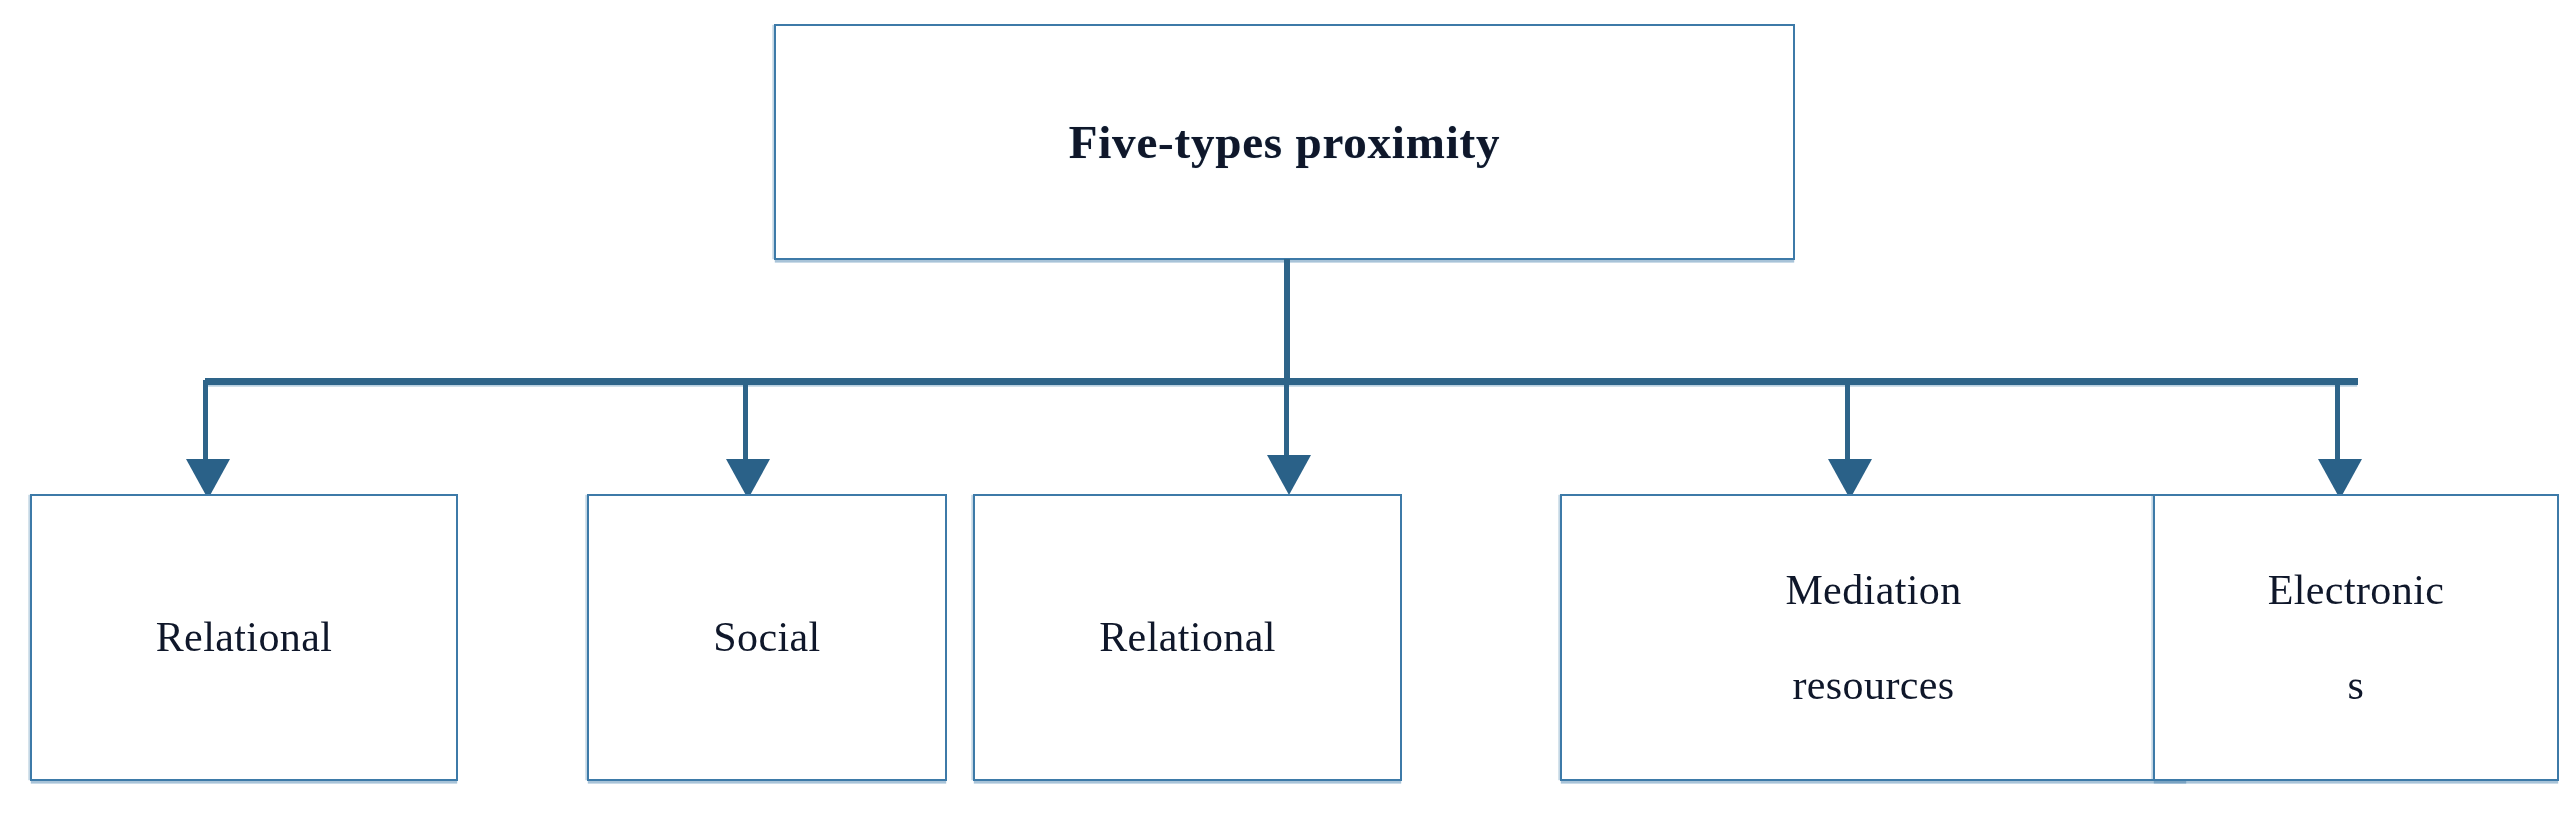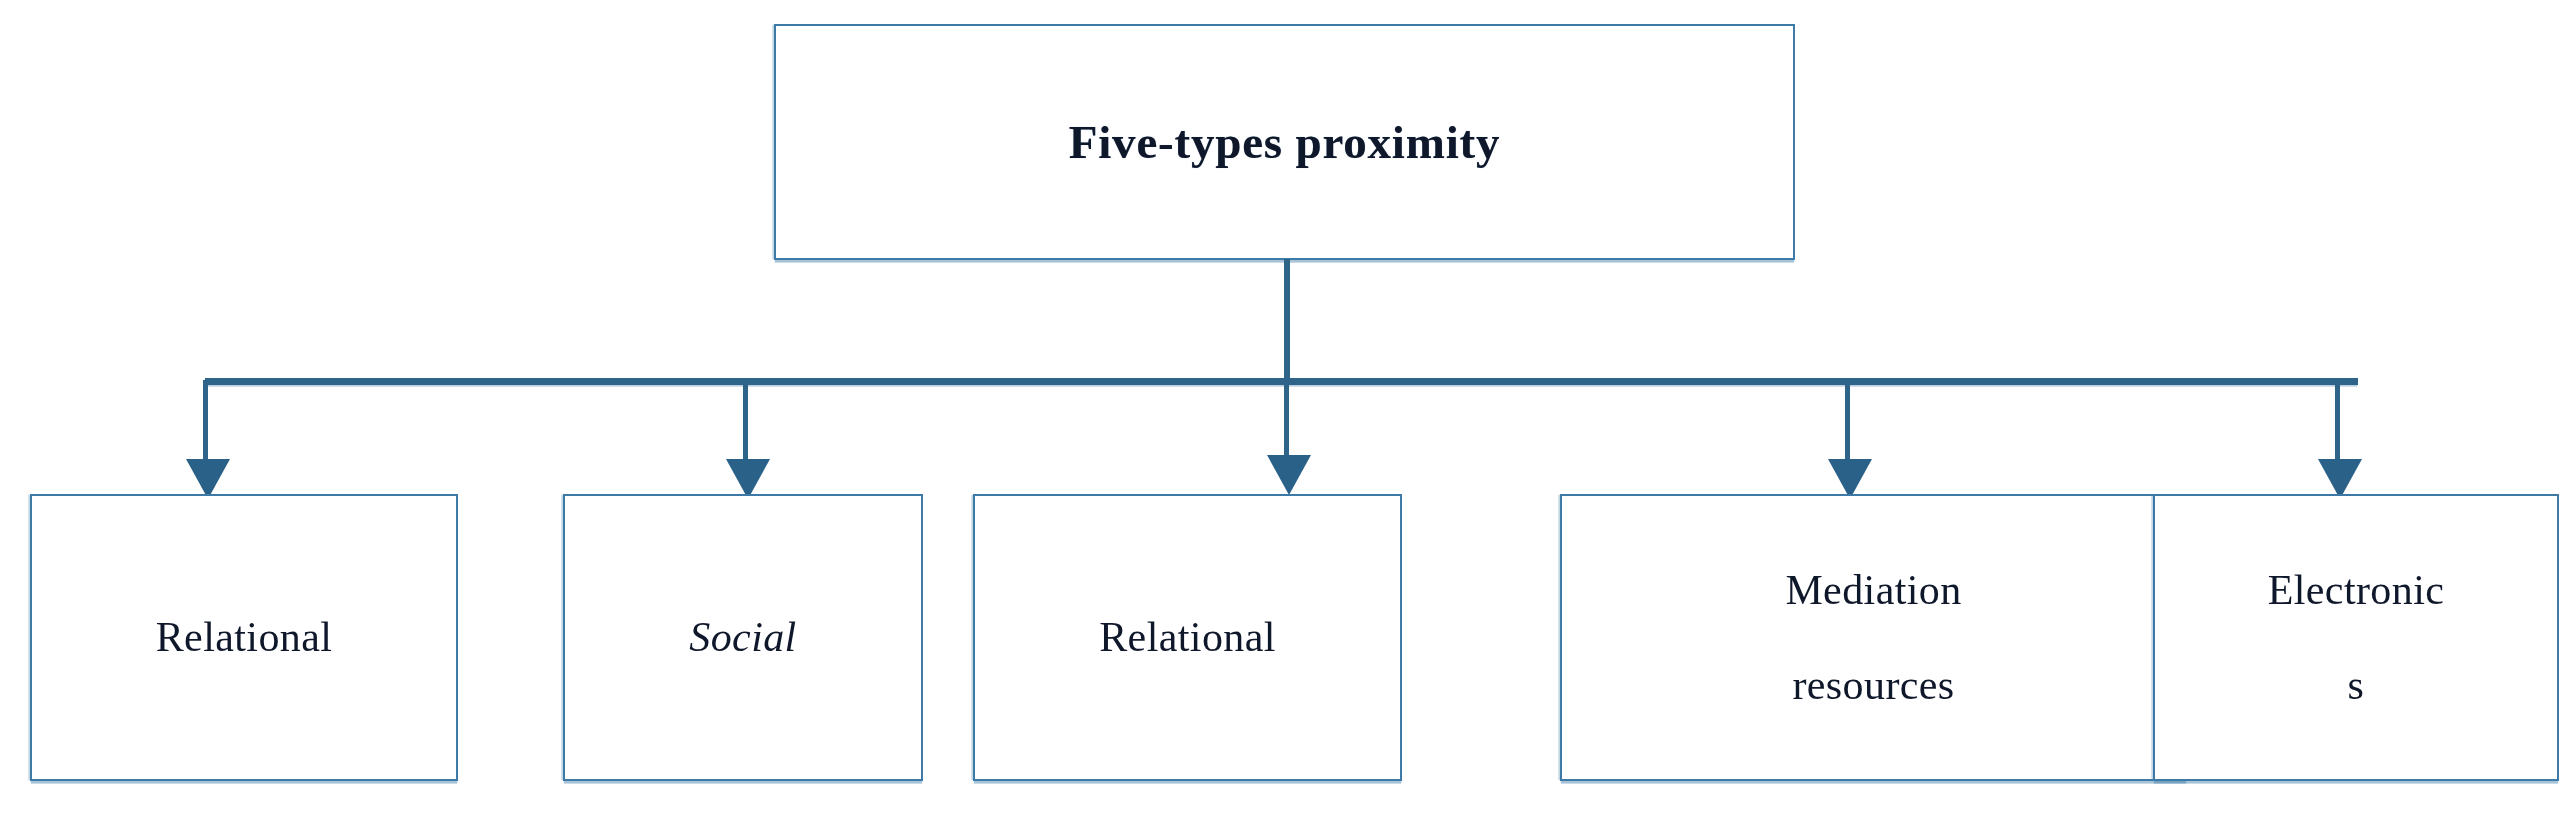--- a/index.html
+++ b/index.html
@@ -53,21 +53,21 @@
 
   
   .child { top: 494px; height: 287px; }
   .child .label {
     font-size: 42px;
     line-height: 1.95;
     font-weight: normal;
   }
 
   #node-cognitive  { left: 30px;   width: 428px; }
-  #node-social     { left: 563px;  width: 360px; font-style: italic; }
+  #node-social     { left: 587px;  width: 360px; }
   #node-relational { left: 973px; width: 429px; text-align: right; }
   #node-mediation  { left: 1560px; width: 627px; }
   #node-electronics{ left: 2153px; width: 406px; }
 
   #node-mediation .label,
   #node-electronics .label { line-height: 2.25; }
 
   
   .conn { position: absolute; background: #2e6489; }
 

